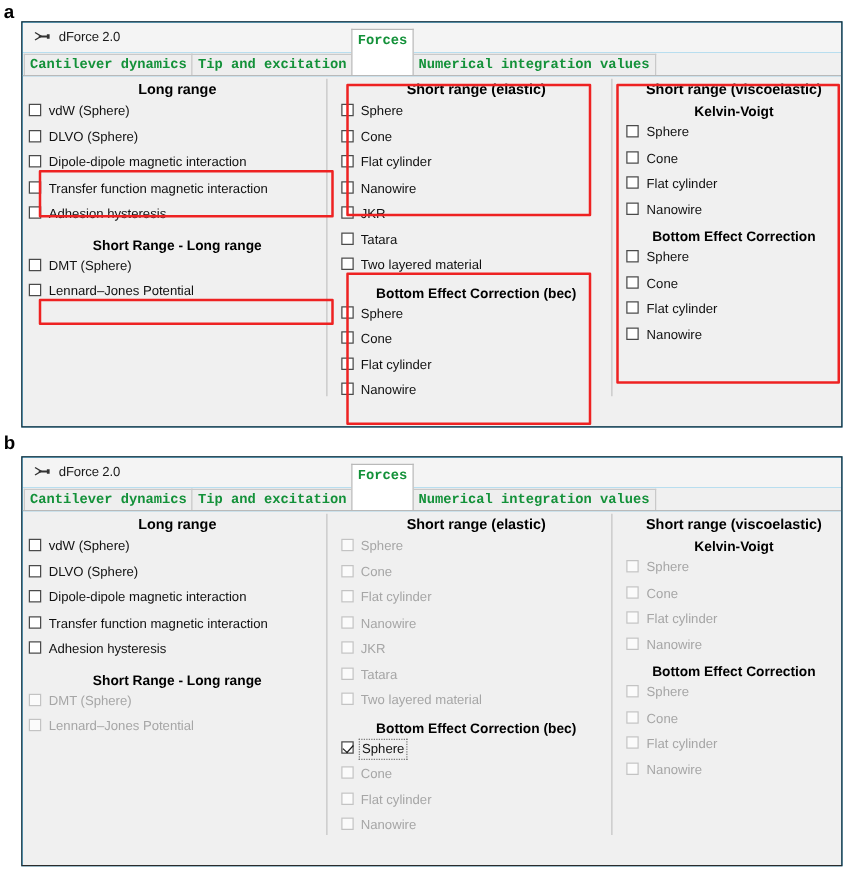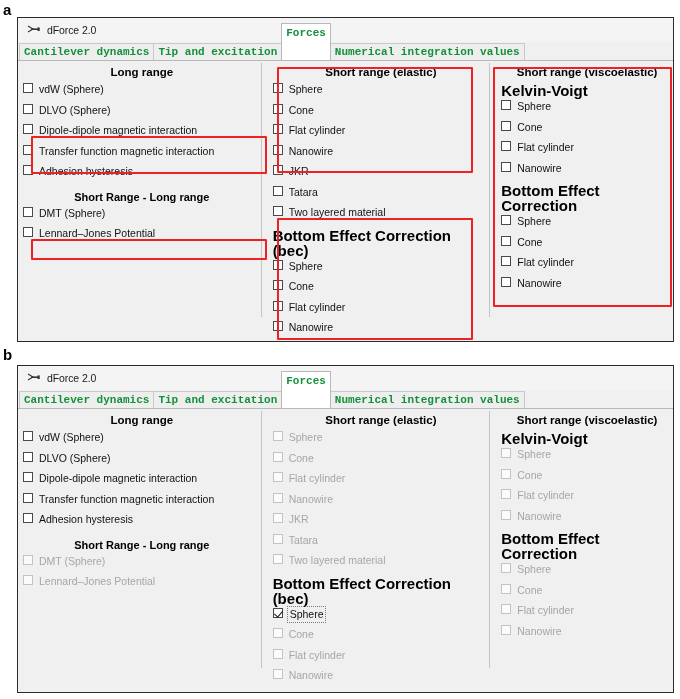--- a/index.html
+++ b/index.html
@@ -118,26 +118,27 @@
   .col-title{
     text-align:center;
     font-size:11.5px;
     font-weight:bold;
     color:#000;
     margin:1px 0 3px 0;
     line-height:15px;
     font-family:"Liberation Sans", sans-serif;
   }
   .group-title{
-    font-size:15px;
+    font-size:11px;
     font-weight:bold;
     color:#000;
     margin:1px 0 2px 0;
     line-height:15px;
     font-family:"Liberation Sans", sans-serif;
+    text-align:center;
   }
   .group-title.center{text-align:center;font-size:11px;margin-top:4px;}
 
   .cb-row{
     display:flex;
     align-items:flex-start;
     height:20.5px;
     font-size:10.5px;
     color:#111;
     font-family:"Liberation Sans", sans-serif;

